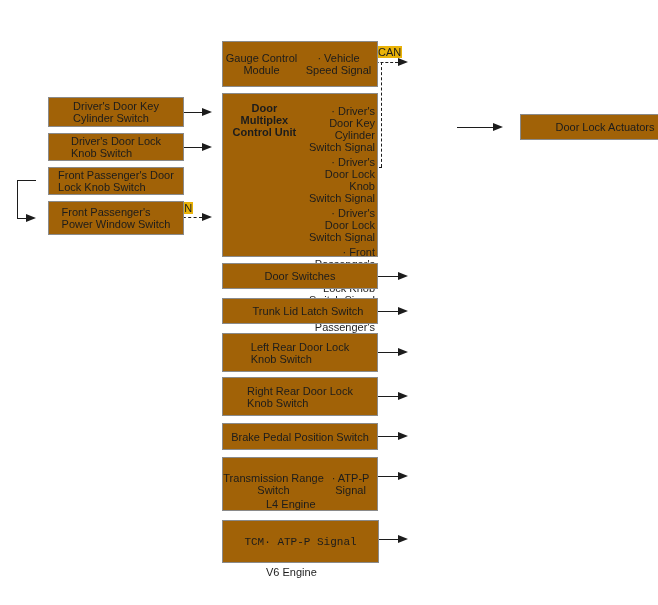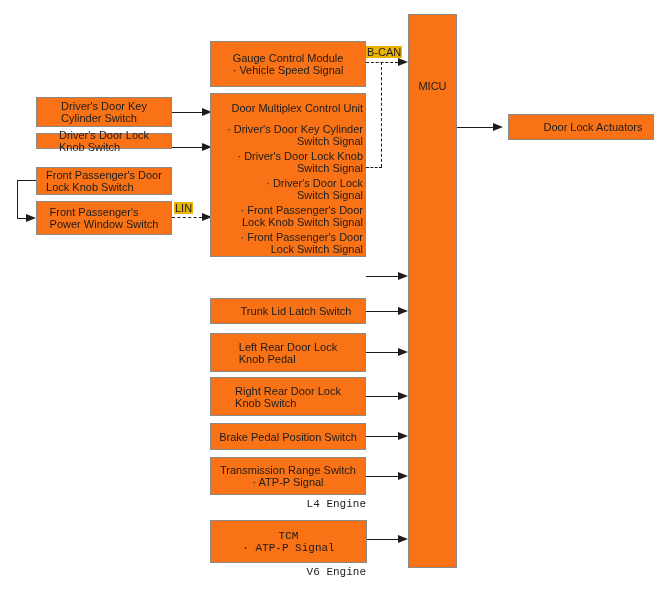--- a/index.html
+++ b/index.html
@@ -3,42 +3,42 @@
 <meta charset="utf-8">
 <style>
   html,body { margin:0; padding:0; background:#ffffff; }
   .canvas {
     position:relative; width:658px; height:605px; background:#ffffff;
     font-family:"Liberation Sans", sans-serif; color:#1c1c1c;
     font-size:11px; line-height:12px;
   }
   .box {
     position:absolute; box-sizing:border-box;
-    border:1px solid #8a8a8a; background:#f97316;
+    border:1px solid #8a8a8a; background:#a16207;
     display:flex; align-items:center; justify-content:center;
-    flex-direction:column; text-align:center;
+    flex-direction:row; text-align:center;margin-left:12px;
   }
   .bl { display:inline-block; text-align:left; white-space:pre-line; }
   .cline { white-space:pre-line; }
   .dmcu { justify-content:flex-start; align-items:stretch; padding:8px 2px 0 4px; }
-  .dmcu-title { text-align:right; margin-bottom:6px; }
+  .dmcu-title { text-align:center; margin-bottom:6px;font-weight:bold; }
   .dmcu-signals { text-align:right; }
   .sig { white-space:pre-line; text-indent:4px; margin-top:3px; }
   .micu-box { justify-content:flex-start; padding-top:65px; }
   .hline { position:absolute; height:0; border-top:1px solid #1c1c1c; }
   .vline { position:absolute; width:0; border-left:1px solid #1c1c1c; }
   .dash-h { border-top:1px dashed #1c1c1c; }
   .dash-v { border-left:1px dashed #1c1c1c; }
   .ah {
     position:absolute; width:0; height:0;
     border-top:4px solid transparent; border-bottom:4px solid transparent;
     border-left:10px solid #1c1c1c;
   }
   .flabel { position:absolute; background:#eab308; padding:0 1px; }
-  .note { position:absolute; width:100px; text-align:right;font-family:Liberation Mono, monospace; }
+  .note { position:absolute; width:100px; text-align:left; }
 </style>
 </head>
 <body>
 
 <div class="canvas">
 
   <div class="hline" style="left:172px; top:112px; width:30px;"></div>
   <div class="ah" style="left:202px; top:108px;"></div>
 
   <div class="hline" style="left:172px; top:147px; width:30px;"></div>
@@ -86,21 +86,21 @@
   <div class="box" style="left:210px; top:41px; width:156px; height:46px;">
     <div class="cline">Gauge Control Module</div>
     <div class="cline">· Vehicle Speed Signal</div>
   </div>
 
   <div class="box" style="left:36px; top:97px; width:136px; height:30px;">
     <div class="bl">Driver's Door Key
 Cylinder Switch</div>
   </div>
 
-  <div class="box" style="left:36px; top:133px; width:136px; height:16px;">
+  <div class="box" style="left:36px; top:133px; width:136px; height:28px;">
     <div class="bl">Driver's Door Lock
 Knob Switch</div>
   </div>
 
   <div class="box" style="left:36px; top:201px; width:136px; height:34px;">
     <div class="bl">Front Passenger's
 Power Window Switch</div>
   </div>
 
   <div class="box" style="left:36px; top:167px; width:136px; height:28px;">
@@ -117,52 +117,52 @@
 Switch Signal</div>
       <div class="sig">· Driver's Door Lock
 Switch Signal</div>
       <div class="sig">· Front Passenger's Door
 Lock Knob Switch Signal</div>
       <div class="sig">· Front Passenger's Door
 Lock Switch Signal</div>
     </div>
   </div>
 
+  <div class="box" style="left:210px; top:263px; width:156px; height:26px;">
+    <div class="cline">Door Switches</div>
+  </div>
 
   <div class="box" style="left:210px; top:298px; width:156px; height:26px;padding-left:16px;">
     <div class="cline">Trunk Lid Latch Switch</div>
   </div>
 
   <div class="box" style="left:210px; top:333px; width:156px; height:39px;">
     <div class="bl">Left Rear Door Lock
-Knob Pedal</div>
+Knob Switch</div>
   </div>
 
   <div class="box" style="left:210px; top:377px; width:156px; height:39px;">
     <div class="bl">Right Rear Door Lock
 Knob Switch</div>
   </div>
 
   <div class="box" style="left:210px; top:423px; width:156px; height:27px;">
     <div class="cline">Brake Pedal Position Switch</div>
   </div>
 
-  <div class="box" style="left:210px; top:457px; width:156px; height:38px;">
+  <div class="box" style="left:210px; top:457px; width:156px; height:54px;">
     <div class="cline">Transmission Range Switch</div>
     <div class="cline">· ATP-P Signal</div>
   </div>
   <div class="note" style="left:266px; top:498px;">L4 Engine</div>
 
   <div class="box" style="left:210px; top:520px; width:157px; height:43px;font-family:Liberation Mono, monospace;">
     <div class="cline">TCM</div>
     <div class="cline">· ATP-P Signal</div>
   </div>
   <div class="note" style="left:266px; top:566px;">V6 Engine</div>
 
-  <div class="box micu-box" style="left:408px; top:14px; width:49px; height:554px;">
-    <div class="cline">MICU</div>
-  </div>
 
   <div class="box" style="left:508px; top:114px; width:146px; height:26px;padding-left:24px;">
     <div class="cline">Door Lock Actuators</div>
   </div>
 
 </div>
 
 </body></html>

